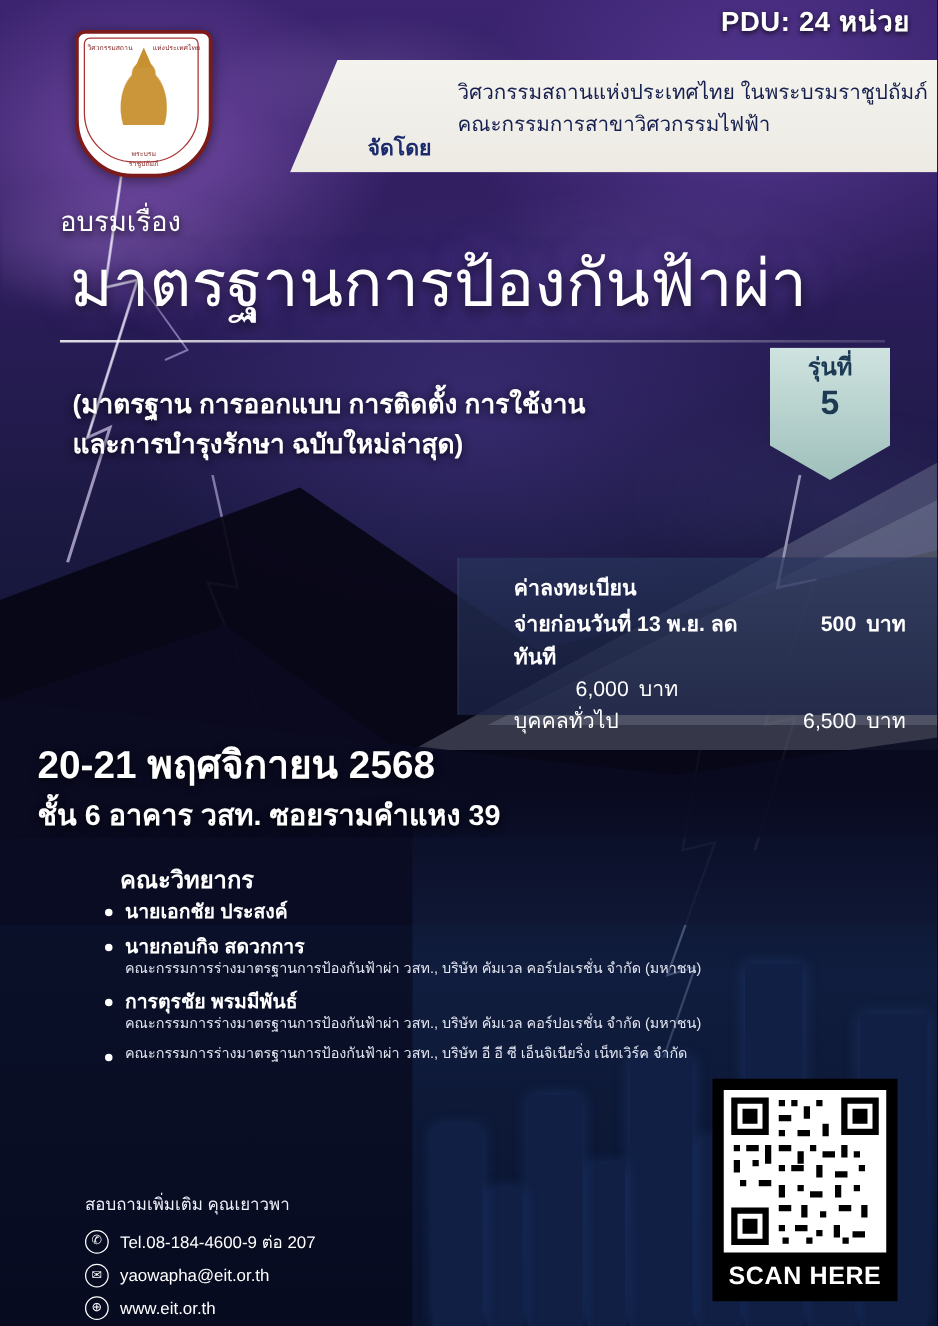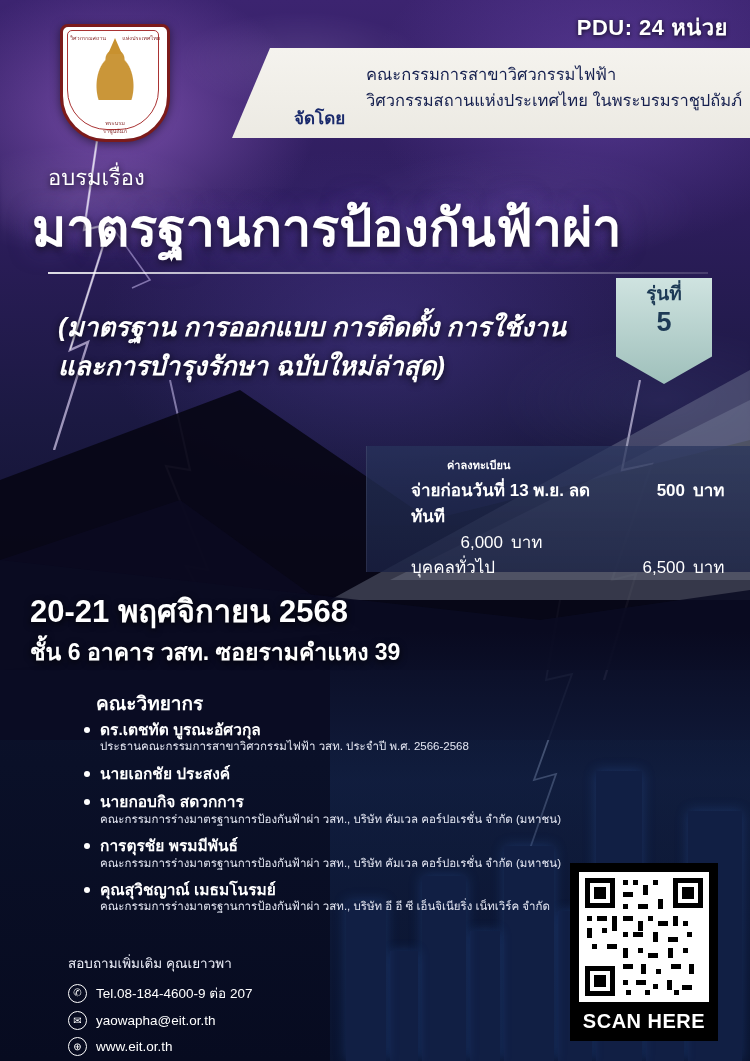--- a/index.html
+++ b/index.html
@@ -44,21 +44,21 @@
     position:absolute; right:0; bottom:0; width:420px; height:430px;
     background:linear-gradient(180deg, rgba(30,50,95,.0) 0%, rgba(22,40,80,.55) 35%, rgba(10,20,48,.95) 100%);
   }
   .bldg { position:absolute; bottom:0; background:#111f44; box-shadow:0 0 12px rgba(60,120,220,.25); }
 
   
   .wedge { position:absolute; }
 
   
   .pdu {
-    position:absolute; right:22px; top:10px;
+    position:absolute; right:22px; top:0;
     color:#ffffff; font-size:22px; font-weight:bold;
     letter-spacing:.5px; text-shadow:0 1px 4px rgba(0,0,0,.8);
   }
 
   .organizer-band {
     position:absolute; left:232px; top:48px; width:518px; height:90px;
     background:linear-gradient(180deg,#f5f3ee 0%, #eceae3 100%);
     clip-path:polygon(38px 0, 100% 0, 100% 100%, 0 100%);
     padding:16px 10px 0 58px;
   }
@@ -105,33 +105,32 @@
   .emblem .cap3 { position:absolute; left:50%; transform:translateX(-50%); bottom:17px; font-size:5.5px; color:#7c1b1b; white-space:nowrap;}
   .emblem .cap4 { position:absolute; left:50%; transform:translateX(-50%); bottom:9px; font-size:5.5px; color:#7c1b1b; white-space:nowrap;}
 
   
   .pretitle {
     position:absolute; left:48px; top:160px;
     color:#ffffff; font-size:22px; font-weight:normal;
     text-shadow:0 2px 6px rgba(0,0,0,.75);
   }
   .title {
-    position:absolute; left:32px; top:198px; width:690px;
-    color:#ffffff; font-size:52px; font-weight:bold; line-height:1.18;
+    position:absolute; left:56px; top:198px; width:690px;
+    color:#ffffff; font-size:52px; font-weight:normal; line-height:1.18;
     text-shadow:0 3px 10px rgba(0,0,0,.75), 0 0 26px rgba(130,90,220,.55);
   }
   .title-rule {
     position:absolute; left:48px; top:272px; width:660px; height:2px;
     background:linear-gradient(90deg, rgba(255,255,255,.85), rgba(255,255,255,.15));
   }
   .subtitle {
     position:absolute; left:58px; top:308px; width:580px;
-    color:#ffffff; font-size:26px; font-weight:bold; line-height:1.5;
+    color:#ffffff; font-size:21px; font-weight:bold; line-height:1.5;
     text-shadow:0 2px 7px rgba(0,0,0,.8);
-    font-style:italic;
   }
 
   
   .batch {
     position:absolute; right:38px; top:278px; width:96px; height:106px;
     background:linear-gradient(180deg,#cfe3e0 0%, #9fc0bb 100%);
     clip-path:polygon(0 0, 100% 0, 100% 74%, 50% 100%, 0 74%);
     box-shadow:0 3px 12px rgba(0,0,0,.5);
     text-align:center; color:#1d3a55; 
   }
@@ -139,21 +138,21 @@
   .batch .b2 { font-size:27px; font-weight:bold; line-height:1.1; }
 
   
   .price {
     position:absolute; left:366px; top:446px; width:384px; height:126px;
     background:linear-gradient(180deg, rgba(40,52,92,.72) 0%, rgba(26,34,68,.80) 100%);
     border-left:1px solid rgba(255,255,255,.08);
     padding:10px 14px 0 44px;
     color:#ffffff;
   }
-  .price .ptitle { font-size:11px; font-weight:bold; margin-bottom:4px;margin-left:36px; }
+  .price .ptitle { font-size:17px; font-weight:bold; margin-bottom:4px; }
   .price .prow { font-size:17px; line-height:1.52; display:flex; }
   .price .prow.hl { font-weight:bold; }
   .price .plabel { flex:0 0 182px; }
   .price .pval { flex:0 0 92px; text-align:right; }
   .price .punit { padding-left:8px; }
 
   
   .date {
     position:absolute; left:30px; top:586px;
     color:#ffffff; font-size:31px; font-weight:bold;
@@ -254,22 +253,22 @@
     <div class="bldg" style="right:284px; width:44px; height:185px;"></div>
     <div class="bldg" style="right:332px; width:28px; height:110px;"></div>
     <div class="bldg" style="right:364px; width:40px; height:160px;"></div>
   </div>
 
   <div class="pdu">PDU: 24 หน่วย</div>
 
   <div class="organizer-band">
     <div class="byword">จัดโดย</div>
     <div class="lines">
+      <div>วิศวกรรมสถานแห่งประเทศไทย ในพระบรมราชูปถัมภ์</div>
       <div>คณะกรรมการสาขาวิศวกรรมไฟฟ้า</div>
-      <div>วิศวกรรมสถานแห่งประเทศไทย ในพระบรมราชูปถัมภ์</div>
     </div>
   </div>
 
   <div class="emblem">
     <div class="shield"></div>
     <div class="inner"></div>
     <div class="cap1">วิศวกรรมสถาน</div>
     <div class="cap2">แห่งประเทศไทย</div>
     <div class="ray"></div>
     <div class="deity"></div>
@@ -309,40 +308,34 @@
     </div>
   </div>
 
   <div class="date">20-21 พฤศจิกายน 2568</div>
   <div class="venue">ชั้น 6 อาคาร วสท. ซอยรามคำแหง 39</div>
 
   <div class="sp-head">คณะวิทยากร</div>
   <div class="sp-list">
     <div class="sp-item">
       <span class="dot"></span>
-      <div class="sp-name">ดร.เตชทัต บูรณะอัศวกุล</div>
-      <div class="sp-org">ประธานคณะกรรมการสาขาวิศวกรรมไฟฟ้า วสท. ประจำปี พ.ศ. 2566-2568</div>
-    </div>
-    <div class="sp-item">
-      <span class="dot"></span>
       <div class="sp-name">นายเอกชัย ประสงค์</div>
     </div>
     <div class="sp-item">
       <span class="dot"></span>
       <div class="sp-name">นายกอบกิจ สดวกการ</div>
       <div class="sp-org">คณะกรรมการร่างมาตรฐานการป้องกันฟ้าผ่า วสท., บริษัท คัมเวล คอร์ปอเรชั่น จำกัด (มหาชน)</div>
     </div>
     <div class="sp-item">
       <span class="dot"></span>
       <div class="sp-name">การตุรชัย พรมมีพันธ์</div>
       <div class="sp-org">คณะกรรมการร่างมาตรฐานการป้องกันฟ้าผ่า วสท., บริษัท คัมเวล คอร์ปอเรชั่น จำกัด (มหาชน)</div>
     </div>
     <div class="sp-item">
       <span class="dot"></span>
-      <div class="sp-name">คุณสุวิชญาณ์ เมธมโนรมย์</div>
       <div class="sp-org">คณะกรรมการร่างมาตรฐานการป้องกันฟ้าผ่า วสท., บริษัท อี อี ซี เอ็นจิเนียริ่ง เน็ทเวิร์ค จำกัด</div>
     </div>
   </div>
 
   <div class="contact">
     <div class="c-head">สอบถามเพิ่มเติม คุณเยาวพา</div>
     <div class="c-row">
       <span class="c-ico">✆</span>
       <span>Tel.08-184-4600-9 ต่อ 207</span>
     </div>

